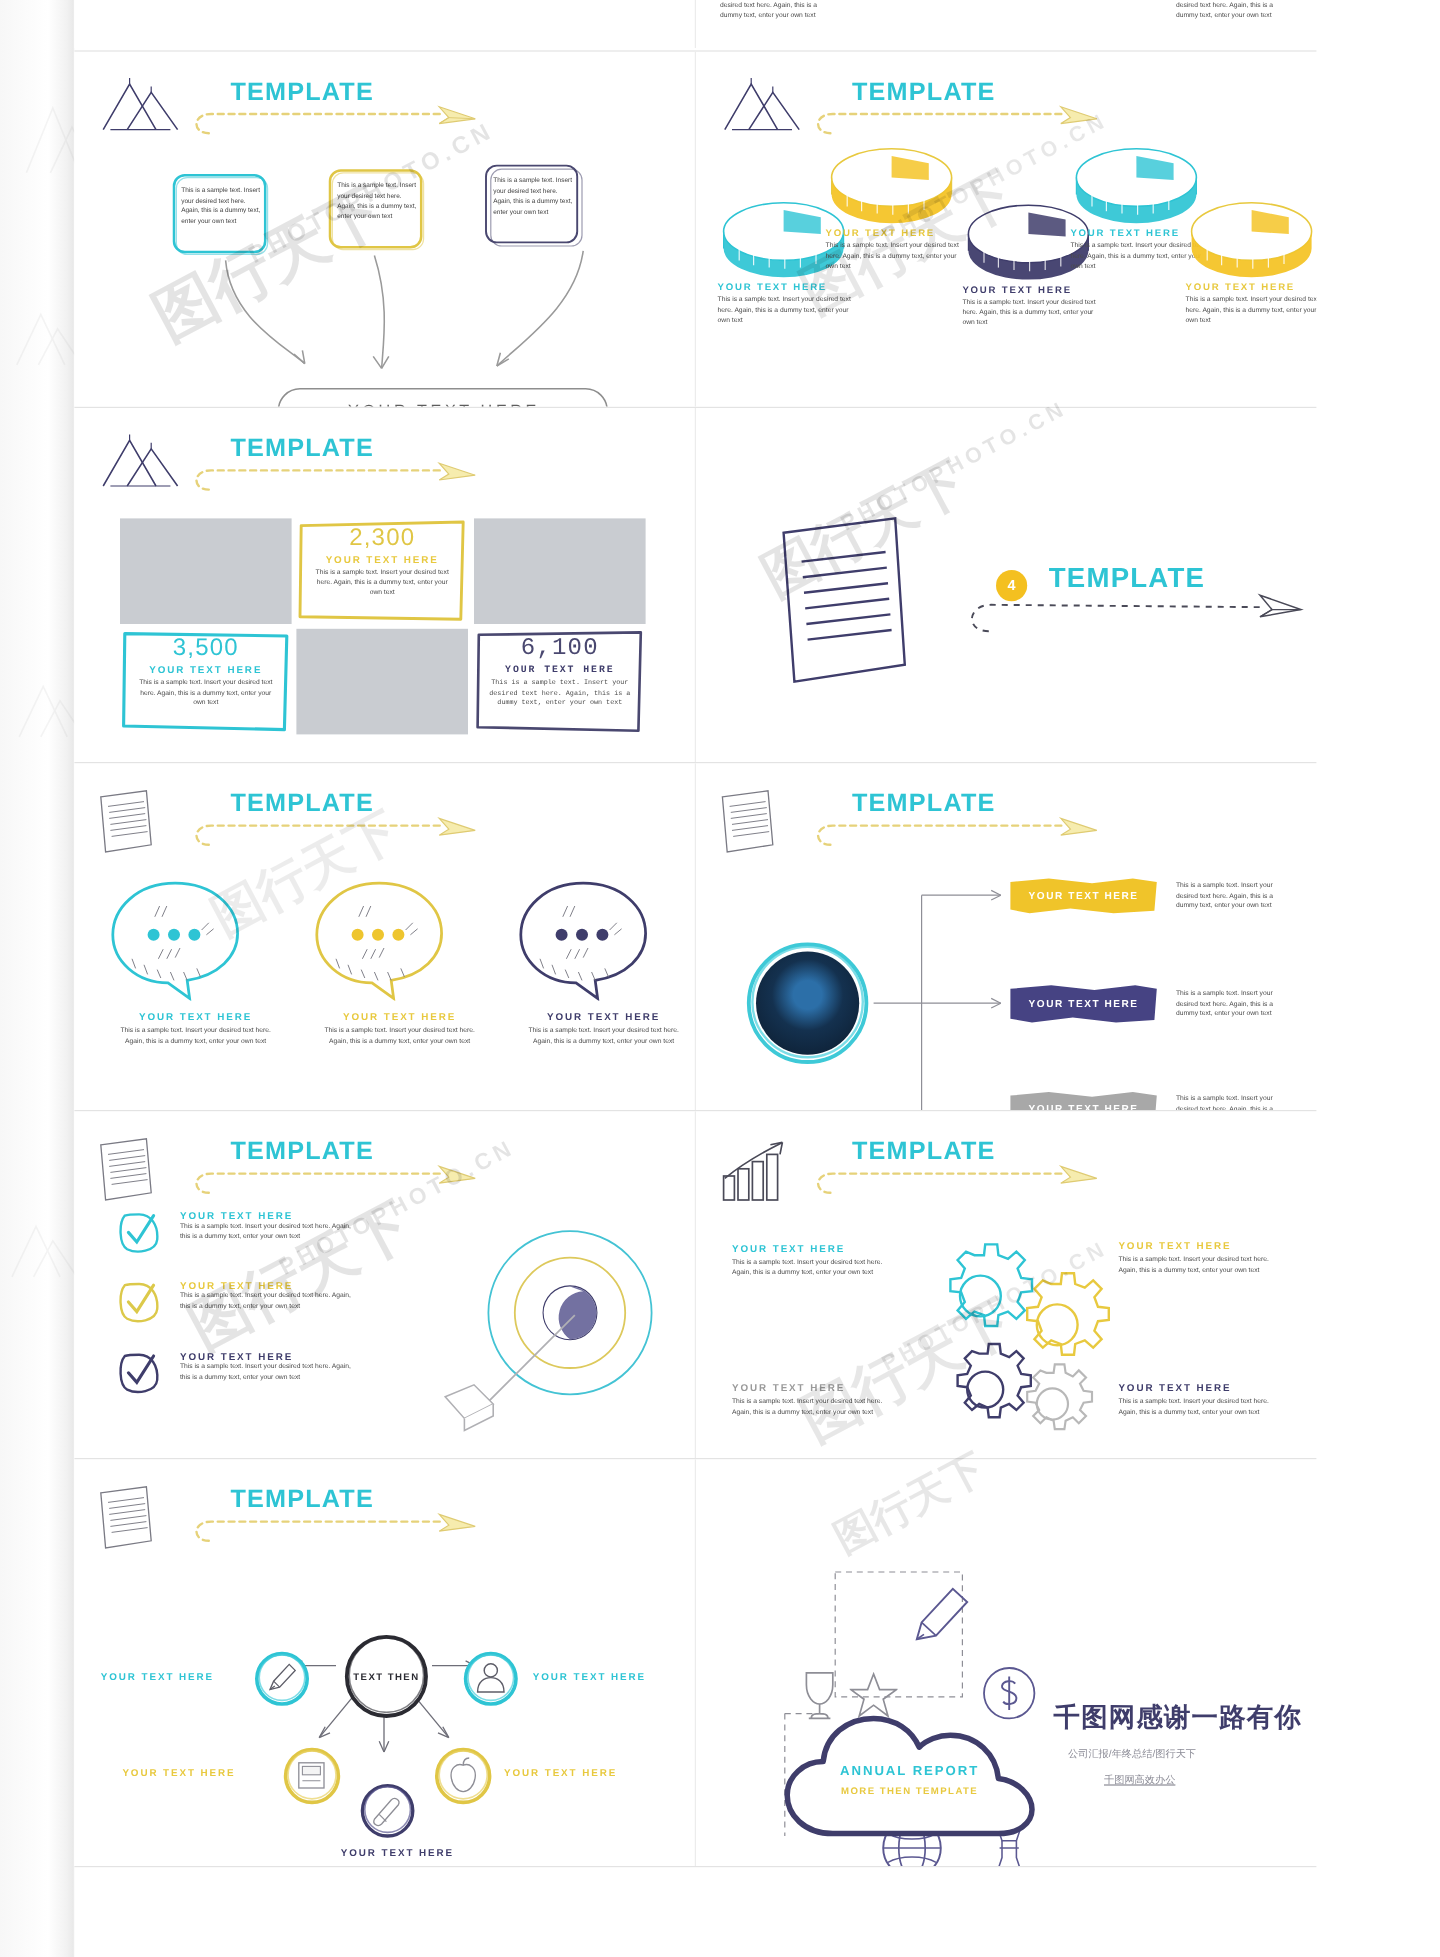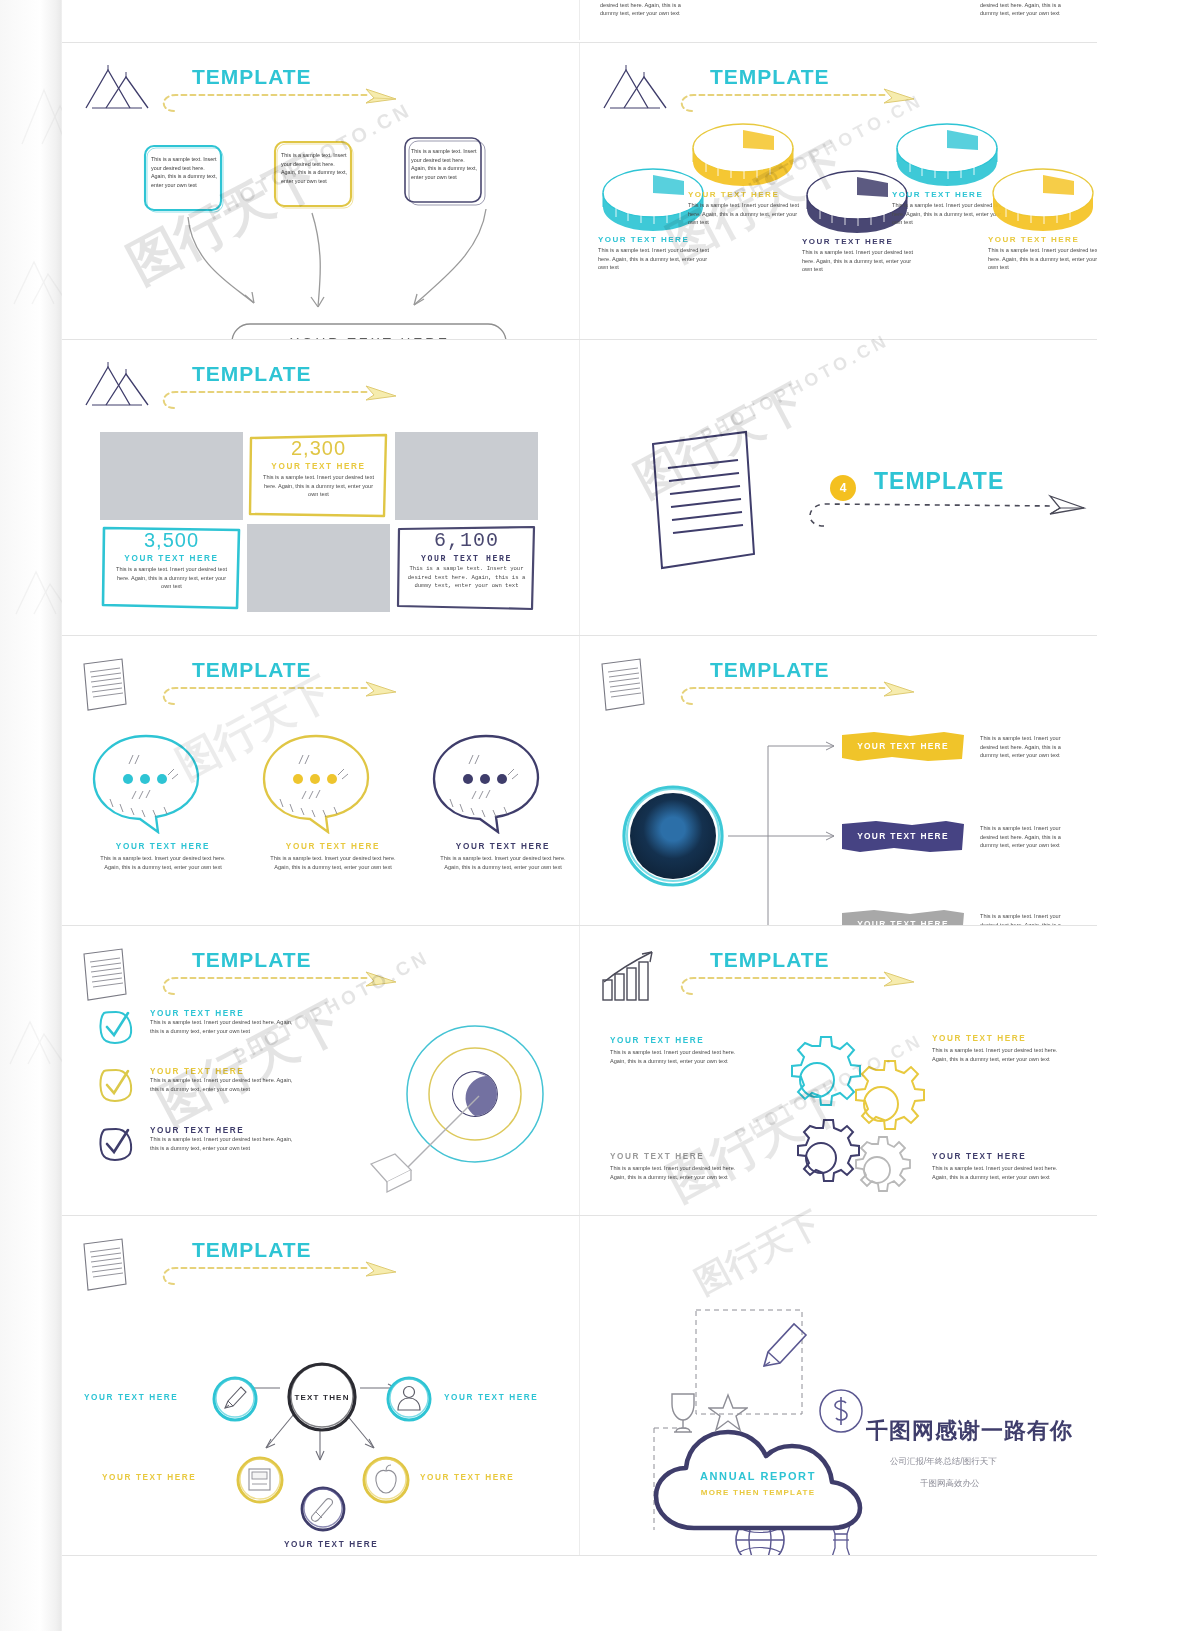--- a/index.html
+++ b/index.html
@@ -852,23 +852,23 @@
     <div style="position:absolute;left:72px;top:208px;width:212px;height:112px;">
       <svg width="212" height="112">
         <path d="M42,104 C18,104 4,88 4,72 C4,56 18,44 34,44 C36,22 54,8 76,8
                  C94,8 108,18 114,32 C120,26 130,22 140,22 C162,22 178,38 180,58
                  C196,60 208,72 208,84 C208,96 196,104 180,104 Z" fill="#fff" stroke="#3f3d6b" stroke-width="4.6" stroke-linejoin="round"></path>
       </svg>
       <div class="cloudtxt1" style="left:0;right:0;top:46px;text-align:center;">ANNUAL REPORT</div>
       <div class="cloudtxt2" style="left:0;right:0;top:64px;text-align:center;">MORE THEN TEMPLATE</div>
     </div>
 
-    <div class="cn-big" style="left:286px;top:200px;">千图网感谢一路有你</div>
+    <div class="cn-big" style="left:298px;top:200px;">千图网感谢一路有你</div>
     <div class="cn-sub" style="left:310px;top:240px;">公司汇报/年终总结/图行天下</div>
-    <div class="cn-sub" style="left:340px;top:262px;">千图网高效办公</div>
+    <div class="cn-sub" style="left:340px;top:262px;text-decoration:underline;">千图网高效办公</div>
   </div>
 </div>
 
 <div style="position:absolute;left:0;top:1555px;width:1035px;height:1px;background:#e3e3e3;"></div>
 
 </div>
 
 <div class="wm" style="left:120px;top:185px;font-size:52px;transform:rotate(-28deg);opacity:.10;">图行天下</div>
 <div class="wm" style="left:196px;top:150px;font-size:20px;transform:rotate(-28deg);opacity:.10;letter-spacing:4px;">PHOTOPHOTO.CN</div>
 

